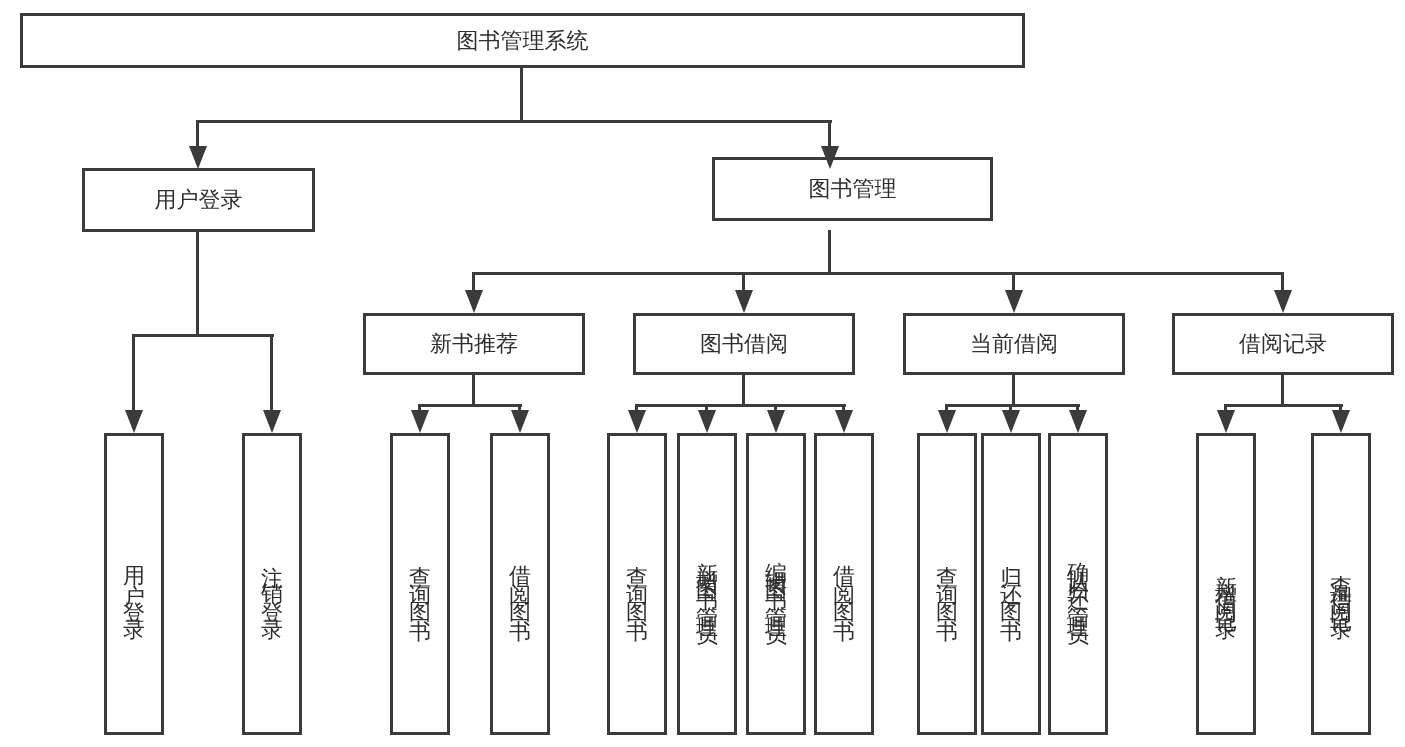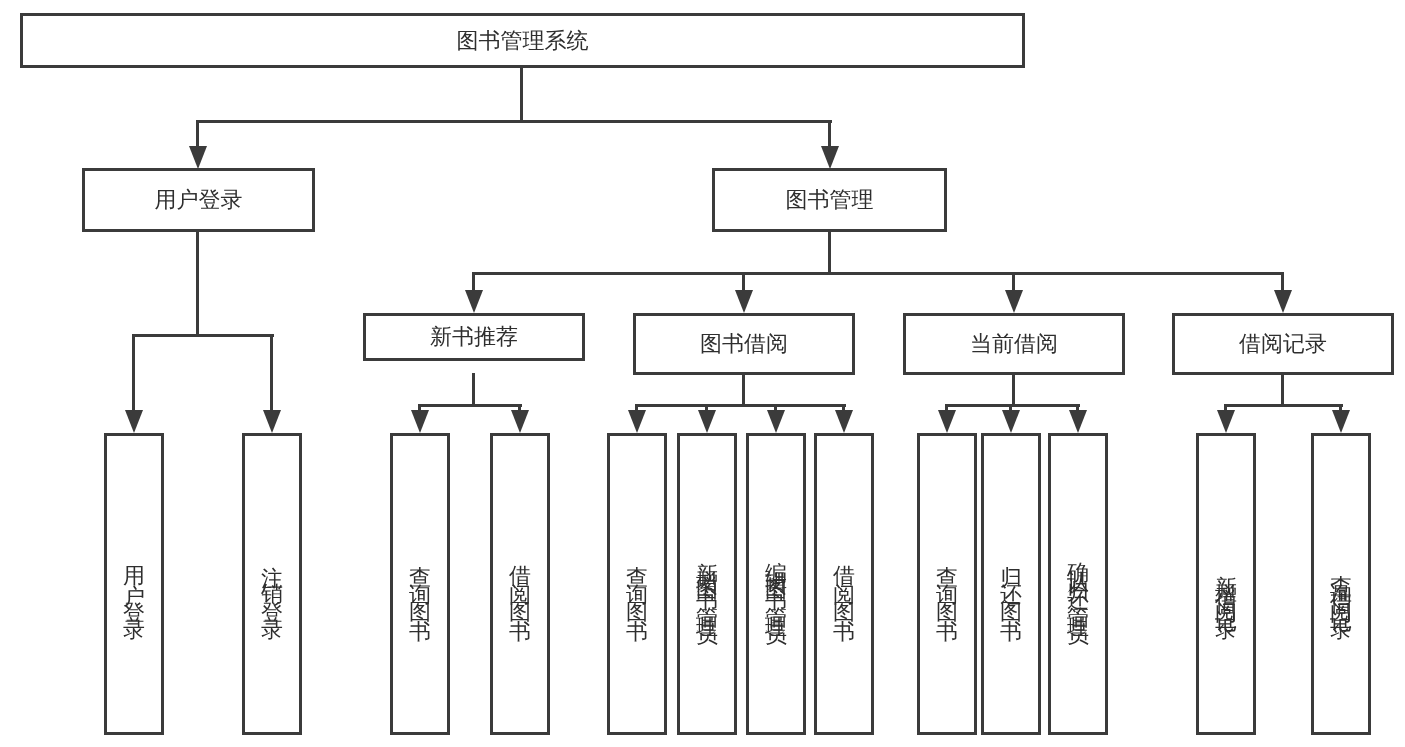--- a/index.html
+++ b/index.html
@@ -55,23 +55,23 @@
 </style>
 </head>
 <body>
 
 <div class="canvas" style="--line: #3b3b3b; --text: #2e2e2e; --wm: #b9bec4; --bg: #ffffff;">
 
   <div class="box" style="left:20px; top:13px; width:1005px; height:55px;">图书管理系统</div>
 
   <div class="box" style="left:82px; top:168px; width:233px; height:64px;">用户登录</div>
 
-  <div class="box" style="left:712px; top:168px; width:235px; height:64px;">图书管理</div>
+  <div class="box" style="left:712px; top:157px; width:281px; height:64px;">图书管理</div>
 
-  <div class="box" style="left:363px; top:313px; width:222px; height:48px;">新书推荐</div>
+  <div class="box" style="left:363px; top:313px; width:222px; height:62px;">新书推荐</div>
 
   <div class="box" style="left:633px; top:313px; width:222px; height:62px;">图书借阅</div>
 
   <div class="box" style="left:903px; top:313px; width:222px; height:62px;">当前借阅</div>
 
   <div class="box" style="left:1172px; top:313px; width:222px; height:62px;">借阅记录</div>
 
   <div class="box vbox vs" style="left:104px; top:433px; width:60px; height:302px;">用户登录</div>
 
   <div class="box vbox vs" style="left:242px; top:433px; width:60px; height:302px;">注销登录</div>

